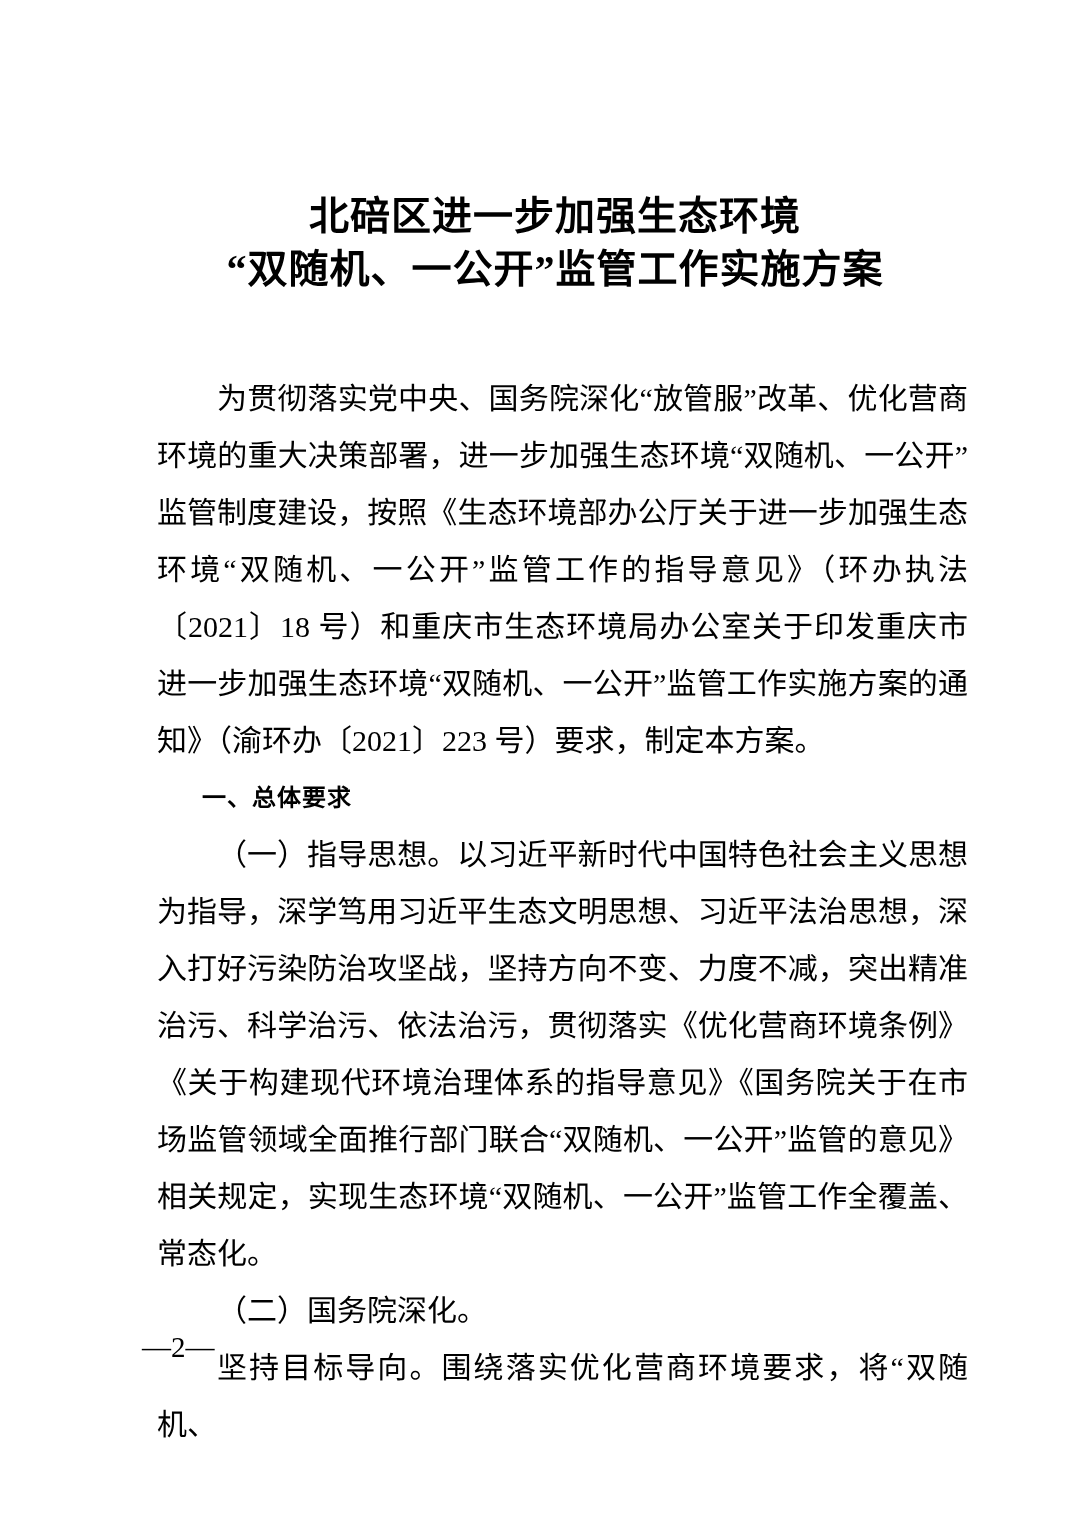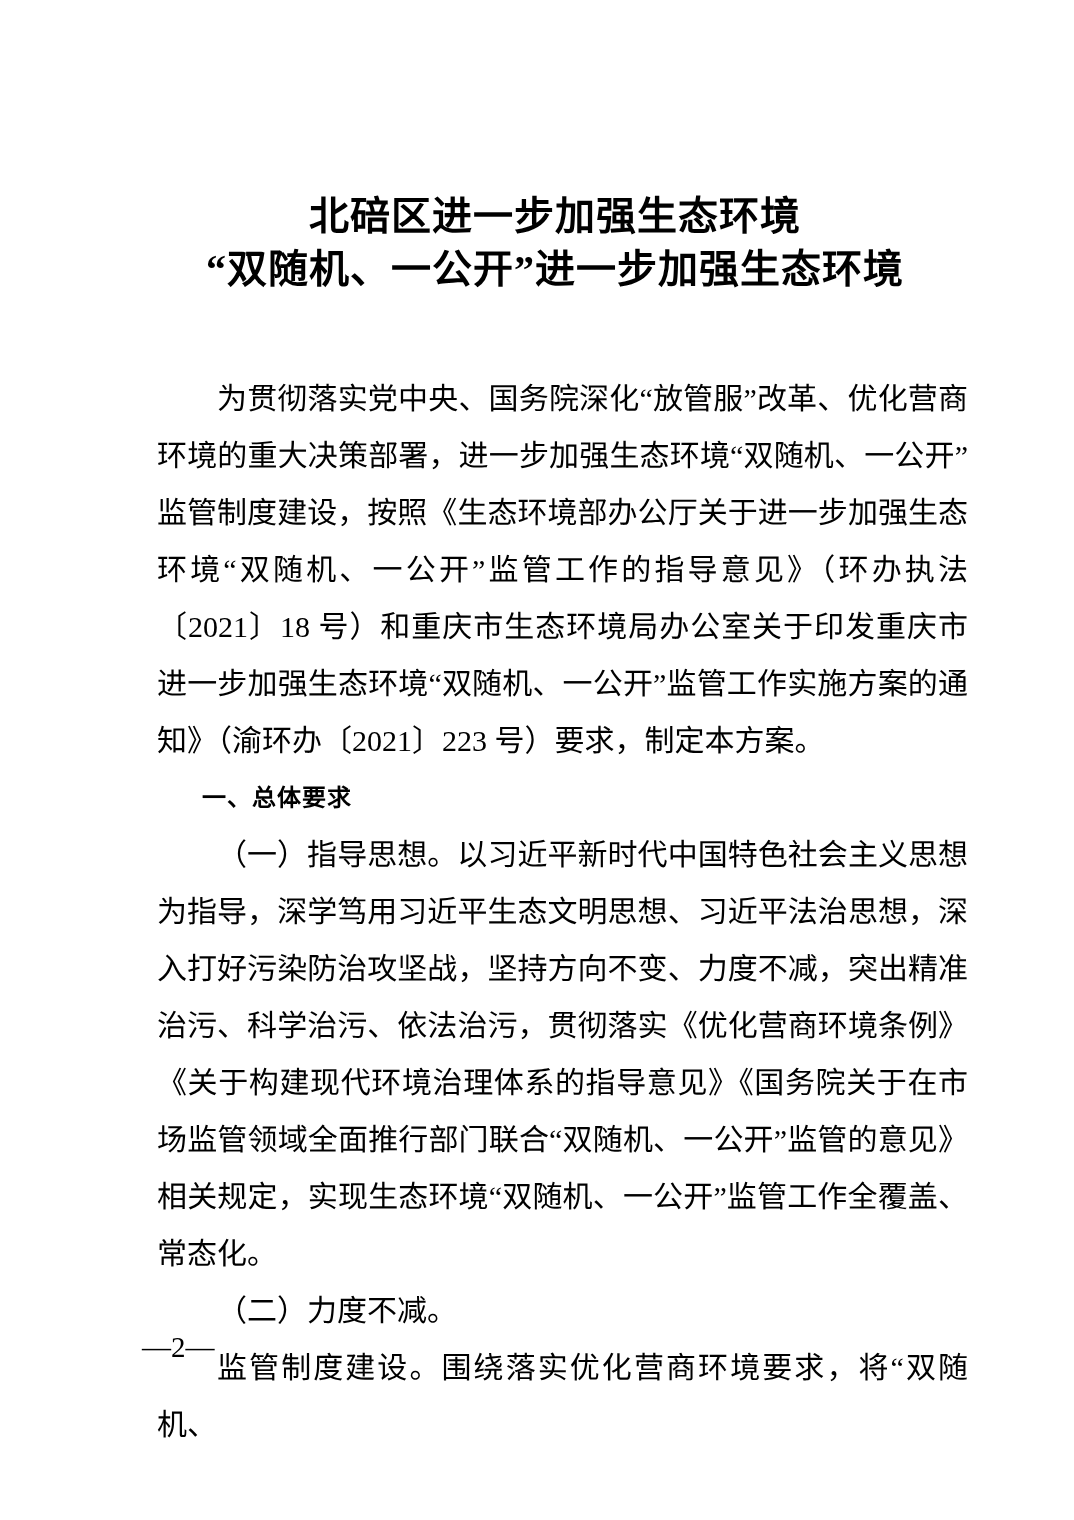--- a/index.html
+++ b/index.html
@@ -66,34 +66,34 @@
     letter-spacing: 0;
   }
 </style>
 </head>
 <body>
 
 <div class="page">
 
   <h1 class="doc-title">
     <span class="title-line">北碚区进一步加强生态环境</span>
-    <span class="title-line">“双随机、一公开”进一步加强生态环境</span>
+    <span class="title-line">“双随机、一公开”监管工作实施方案</span>
   </h1>
 
   <div class="body-text">
 
     <p class="para indent">为贯彻落实党中央、国务院深化“放管服”改革、优化营商环境的重大决策部署，进一步加强生态环境“双随机、一公开”监管制度建设，按照《生态环境部办公厅关于进一步加强生态环境“双随机、一公开”监管工作的指导意见》（环办执法〔2021〕18 号）和重庆市生态环境局办公室关于印发重庆市进一步加强生态环境“双随机、一公开”监管工作实施方案的通知》（渝环办〔2021〕223 号）要求，制定本方案。</p>
 
     <h2 class="heading-1">一、总体要求</h2>
 
     <p class="para indent"><span class="sub-label">（一）指导思想。</span><span>以习近平新时代中国特色社会主义思想为指导，深学笃用习近平生态文明思想、习近平法治思想，深入打好污染防治攻坚战，坚持方向不变、力度不减，突出精准治污、科学治污、依法治污，贯彻落实《优化营商环境条例》《关于构建现代环境治理体系的指导意见》《国务院关于在市场监管领域全面推行部门联合“双随机、一公开”监管的意见》相关规定，实现生态环境“双随机、一公开”监管工作全覆盖、常态化。</span></p>
 
-    <p class="para indent sub-label">（二）力度不减。</p>
+    <p class="para indent sub-label">（二）国务院深化。</p>
 
-    <p class="para indent">监管制度建设。围绕落实优化营商环境要求，将“双随机、</p>
+    <p class="para indent">坚持目标导向。围绕落实优化营商环境要求，将“双随机、</p>
 
   </div>
 
   <div class="page-footer">
     <span>—2—</span>
   </div>
 
 </div>
 
 </body></html>

